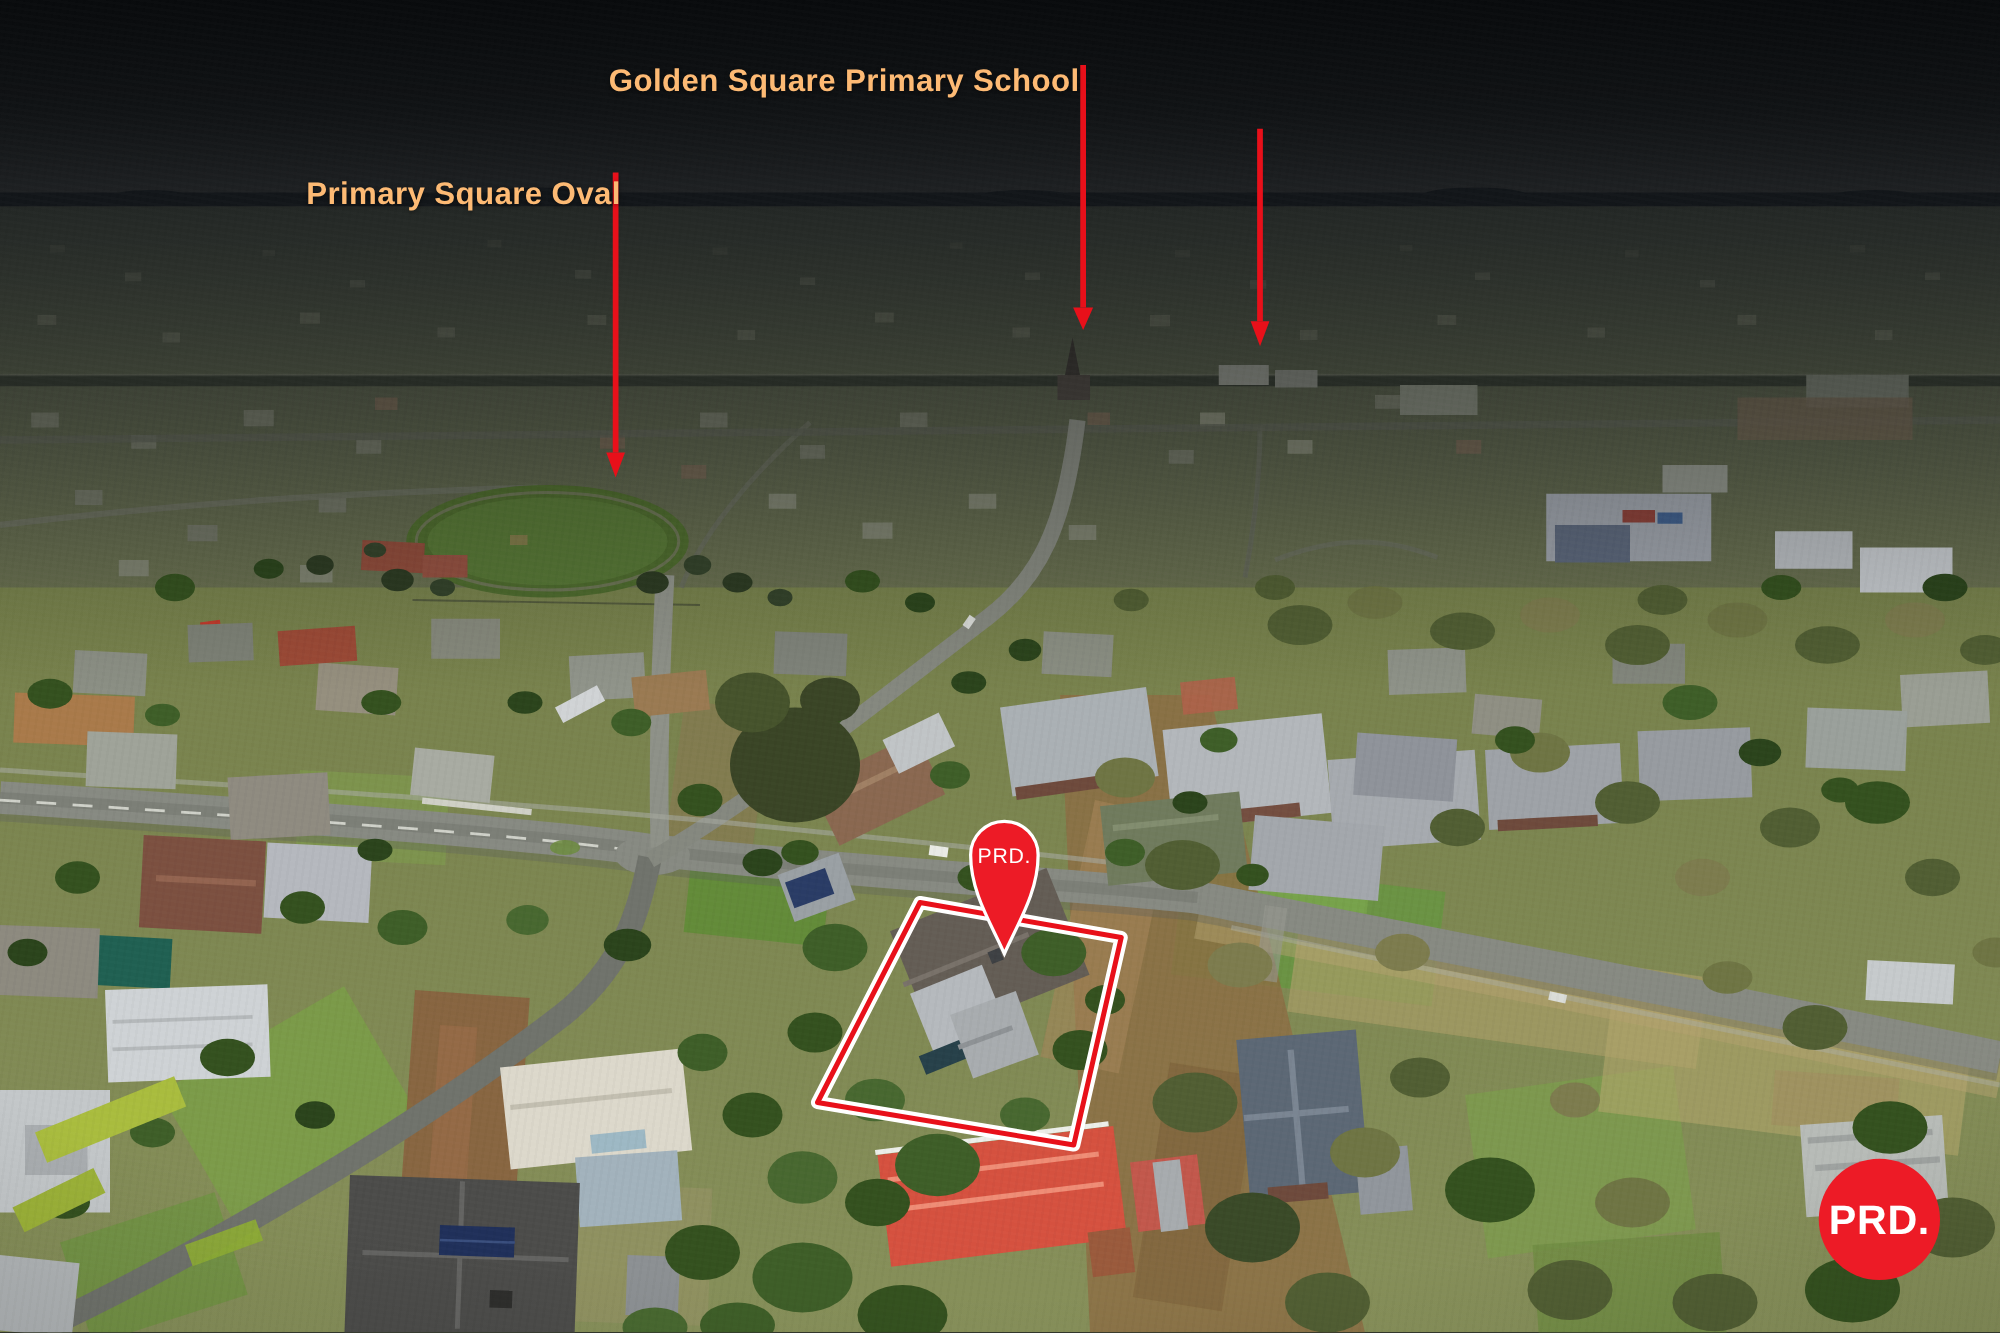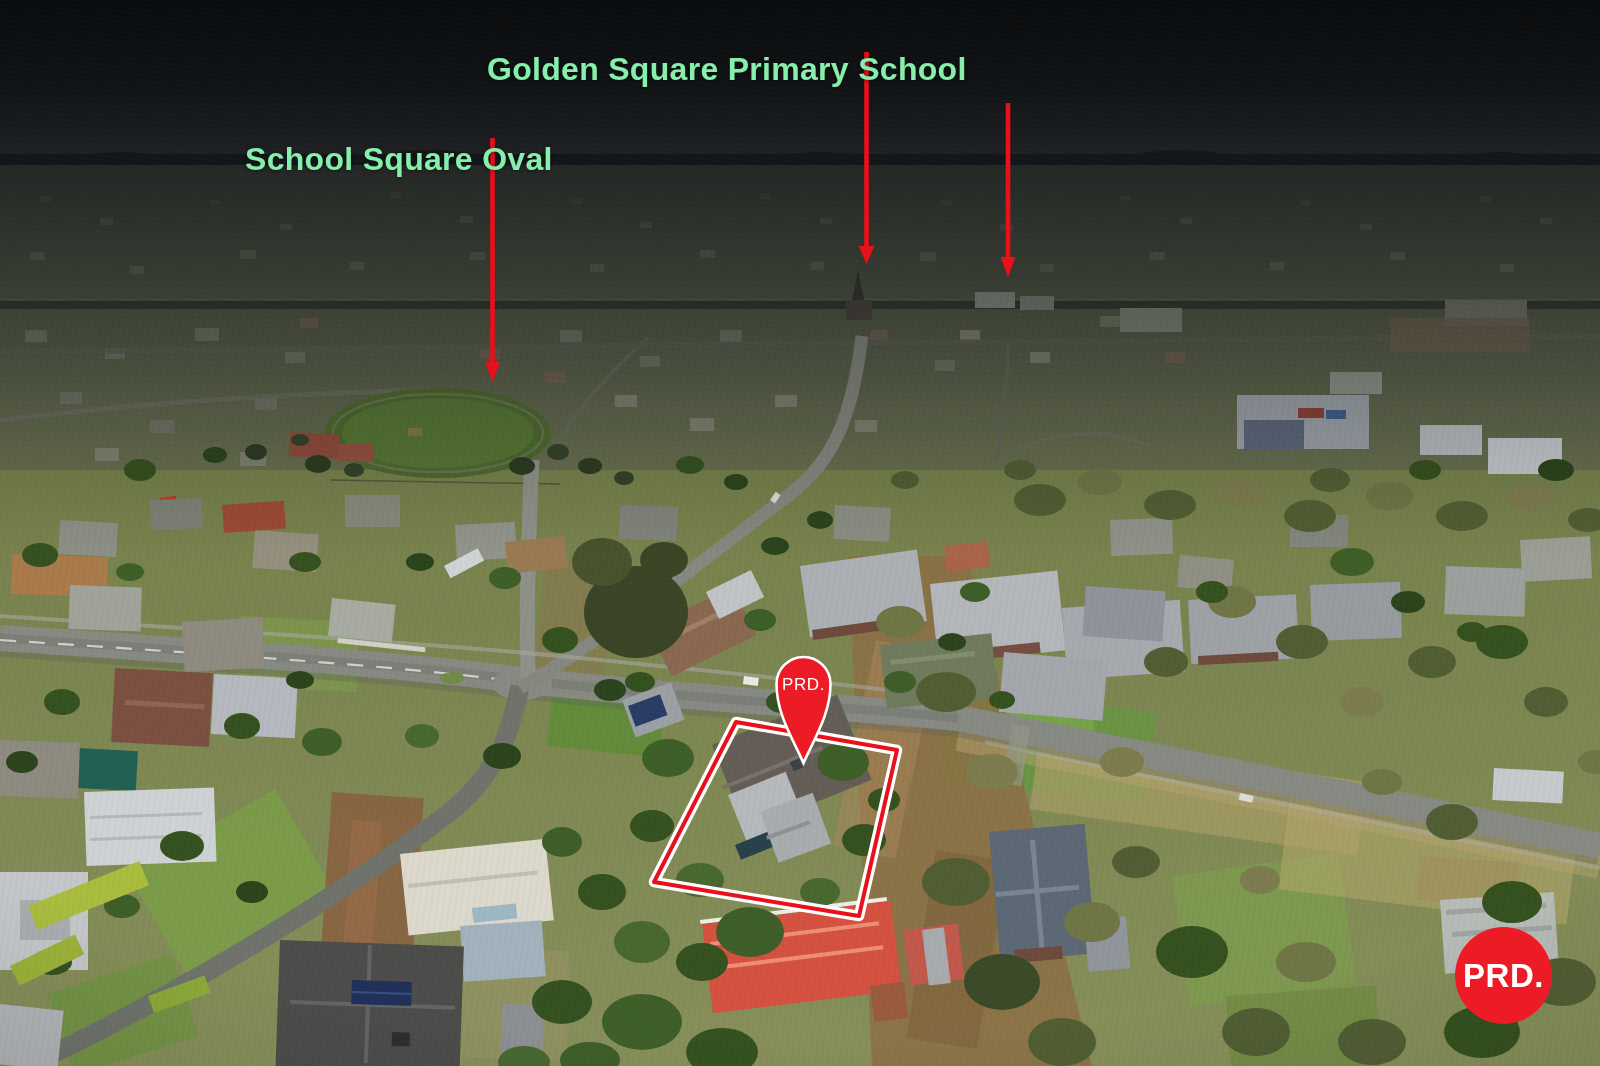--- a/index.html
+++ b/index.html
@@ -7,21 +7,21 @@
          font-family:"Liberation Sans",sans-serif;background:#4a5240;}
   .scene,.anno{position:absolute;left:0;top:0;width:1600px;height:1066px;display:block;}
   .top-shade{position:absolute;inset:0;pointer-events:none;
     background:linear-gradient(180deg,rgba(3,5,7,.68) 0%,rgba(5,7,9,.52) 13%,
       rgba(7,9,10,.32) 27%,rgba(8,10,10,.14) 40%,rgba(0,0,0,0) 52%);}
   .vignette{position:absolute;inset:0;pointer-events:none;
     background:radial-gradient(ellipse 120% 92% at 50% 42%,rgba(0,0,0,0) 60%,rgba(6,8,8,.24) 100%);}
   .noise{position:absolute;inset:0;pointer-events:none;opacity:.55;
     background-image:repeating-linear-gradient(8deg,rgba(255,255,255,.02) 0 2px,rgba(0,0,0,0) 2px 5px),
                      repeating-linear-gradient(98deg,rgba(0,0,0,.03) 0 2px,rgba(0,0,0,0) 2px 6px);}
-  .map-label{position:absolute;color:#86efac;font-weight:700;font-size:32px;letter-spacing:.3px;
+  .map-label{position:absolute;color:#fdba74;font-weight:700;font-size:25px;letter-spacing:.3px;
     white-space:nowrap;text-shadow:0 1px 4px rgba(0,0,0,.45);}
   #label-school{left:487px;top:51px;}
   #label-central{left:1017px;top:106px;}
   #label-oval{left:245px;top:141px;}
   .brand-logo{position:absolute;left:1455px;top:927px;width:97px;height:97px;border-radius:50%;
     background:#ed1b26;display:flex;align-items:center;justify-content:center;
     color:#fff;font-size:33px;font-weight:600;letter-spacing:.5px;}
   .pin-text{font-family:"Liberation Sans",sans-serif;font-weight:500;letter-spacing:.6px;}
 </style>
 </head>
@@ -475,19 +475,19 @@
       <polygon points="736,722 897,750 859,916 654,882" stroke-width="4" stroke="#e8101a"></polygon>
     </g>
 
     <g>
       <path d="M803.5 763 C 793 739 776.5 714 776.5 684 A 27 27 0 1 1 830.5 684 C 830.5 714 814 739 803.5 763 Z" stroke="#ffffff" stroke-width="2.6" fill="#ed1b26"></path>
       <text class="pin-text" x="803.5" y="690" text-anchor="middle" font-size="17" fill="#ffffff">PRD.</text>
     </g>
   </svg>
 
   <div class="map-label" id="label-school">Golden Square Primary School</div>
-  <div class="map-label" id="label-oval">School Square Oval</div>
+  <div class="map-label" id="label-oval">Primary Square Oval</div>
 
   <div class="brand-logo">
     <span>PRD.</span>
   </div>
 
 </div>
 
 </body></html>

